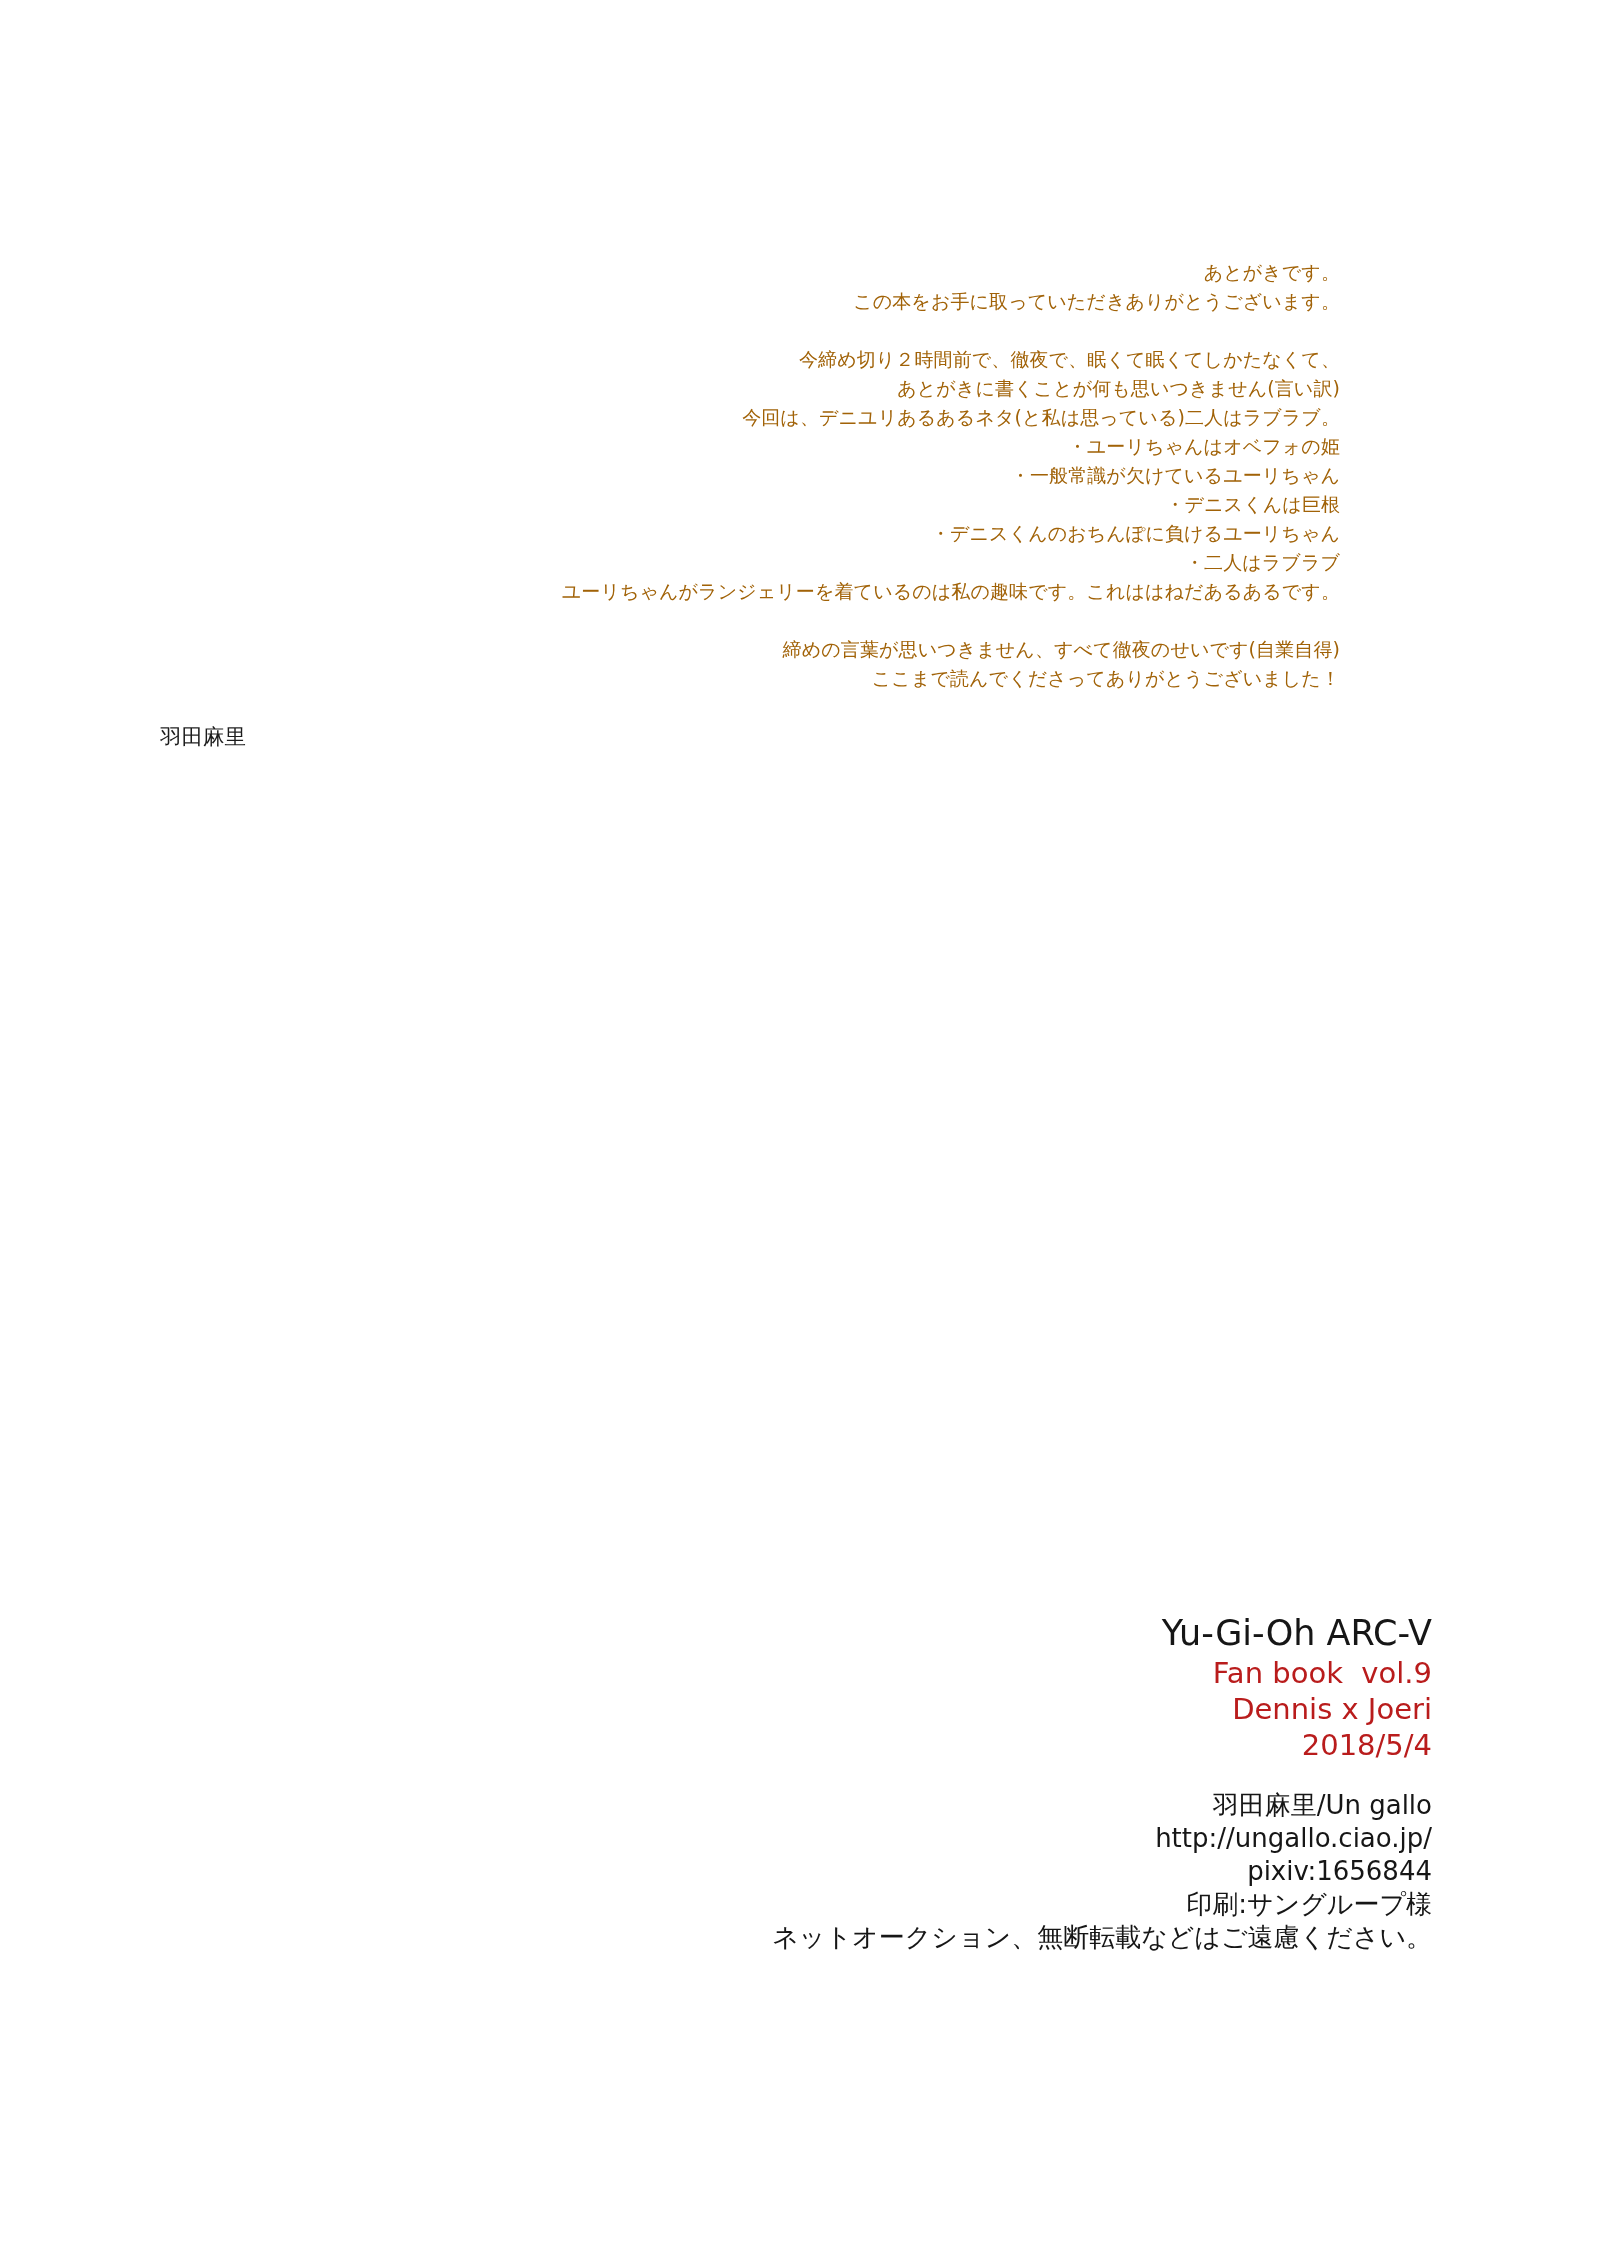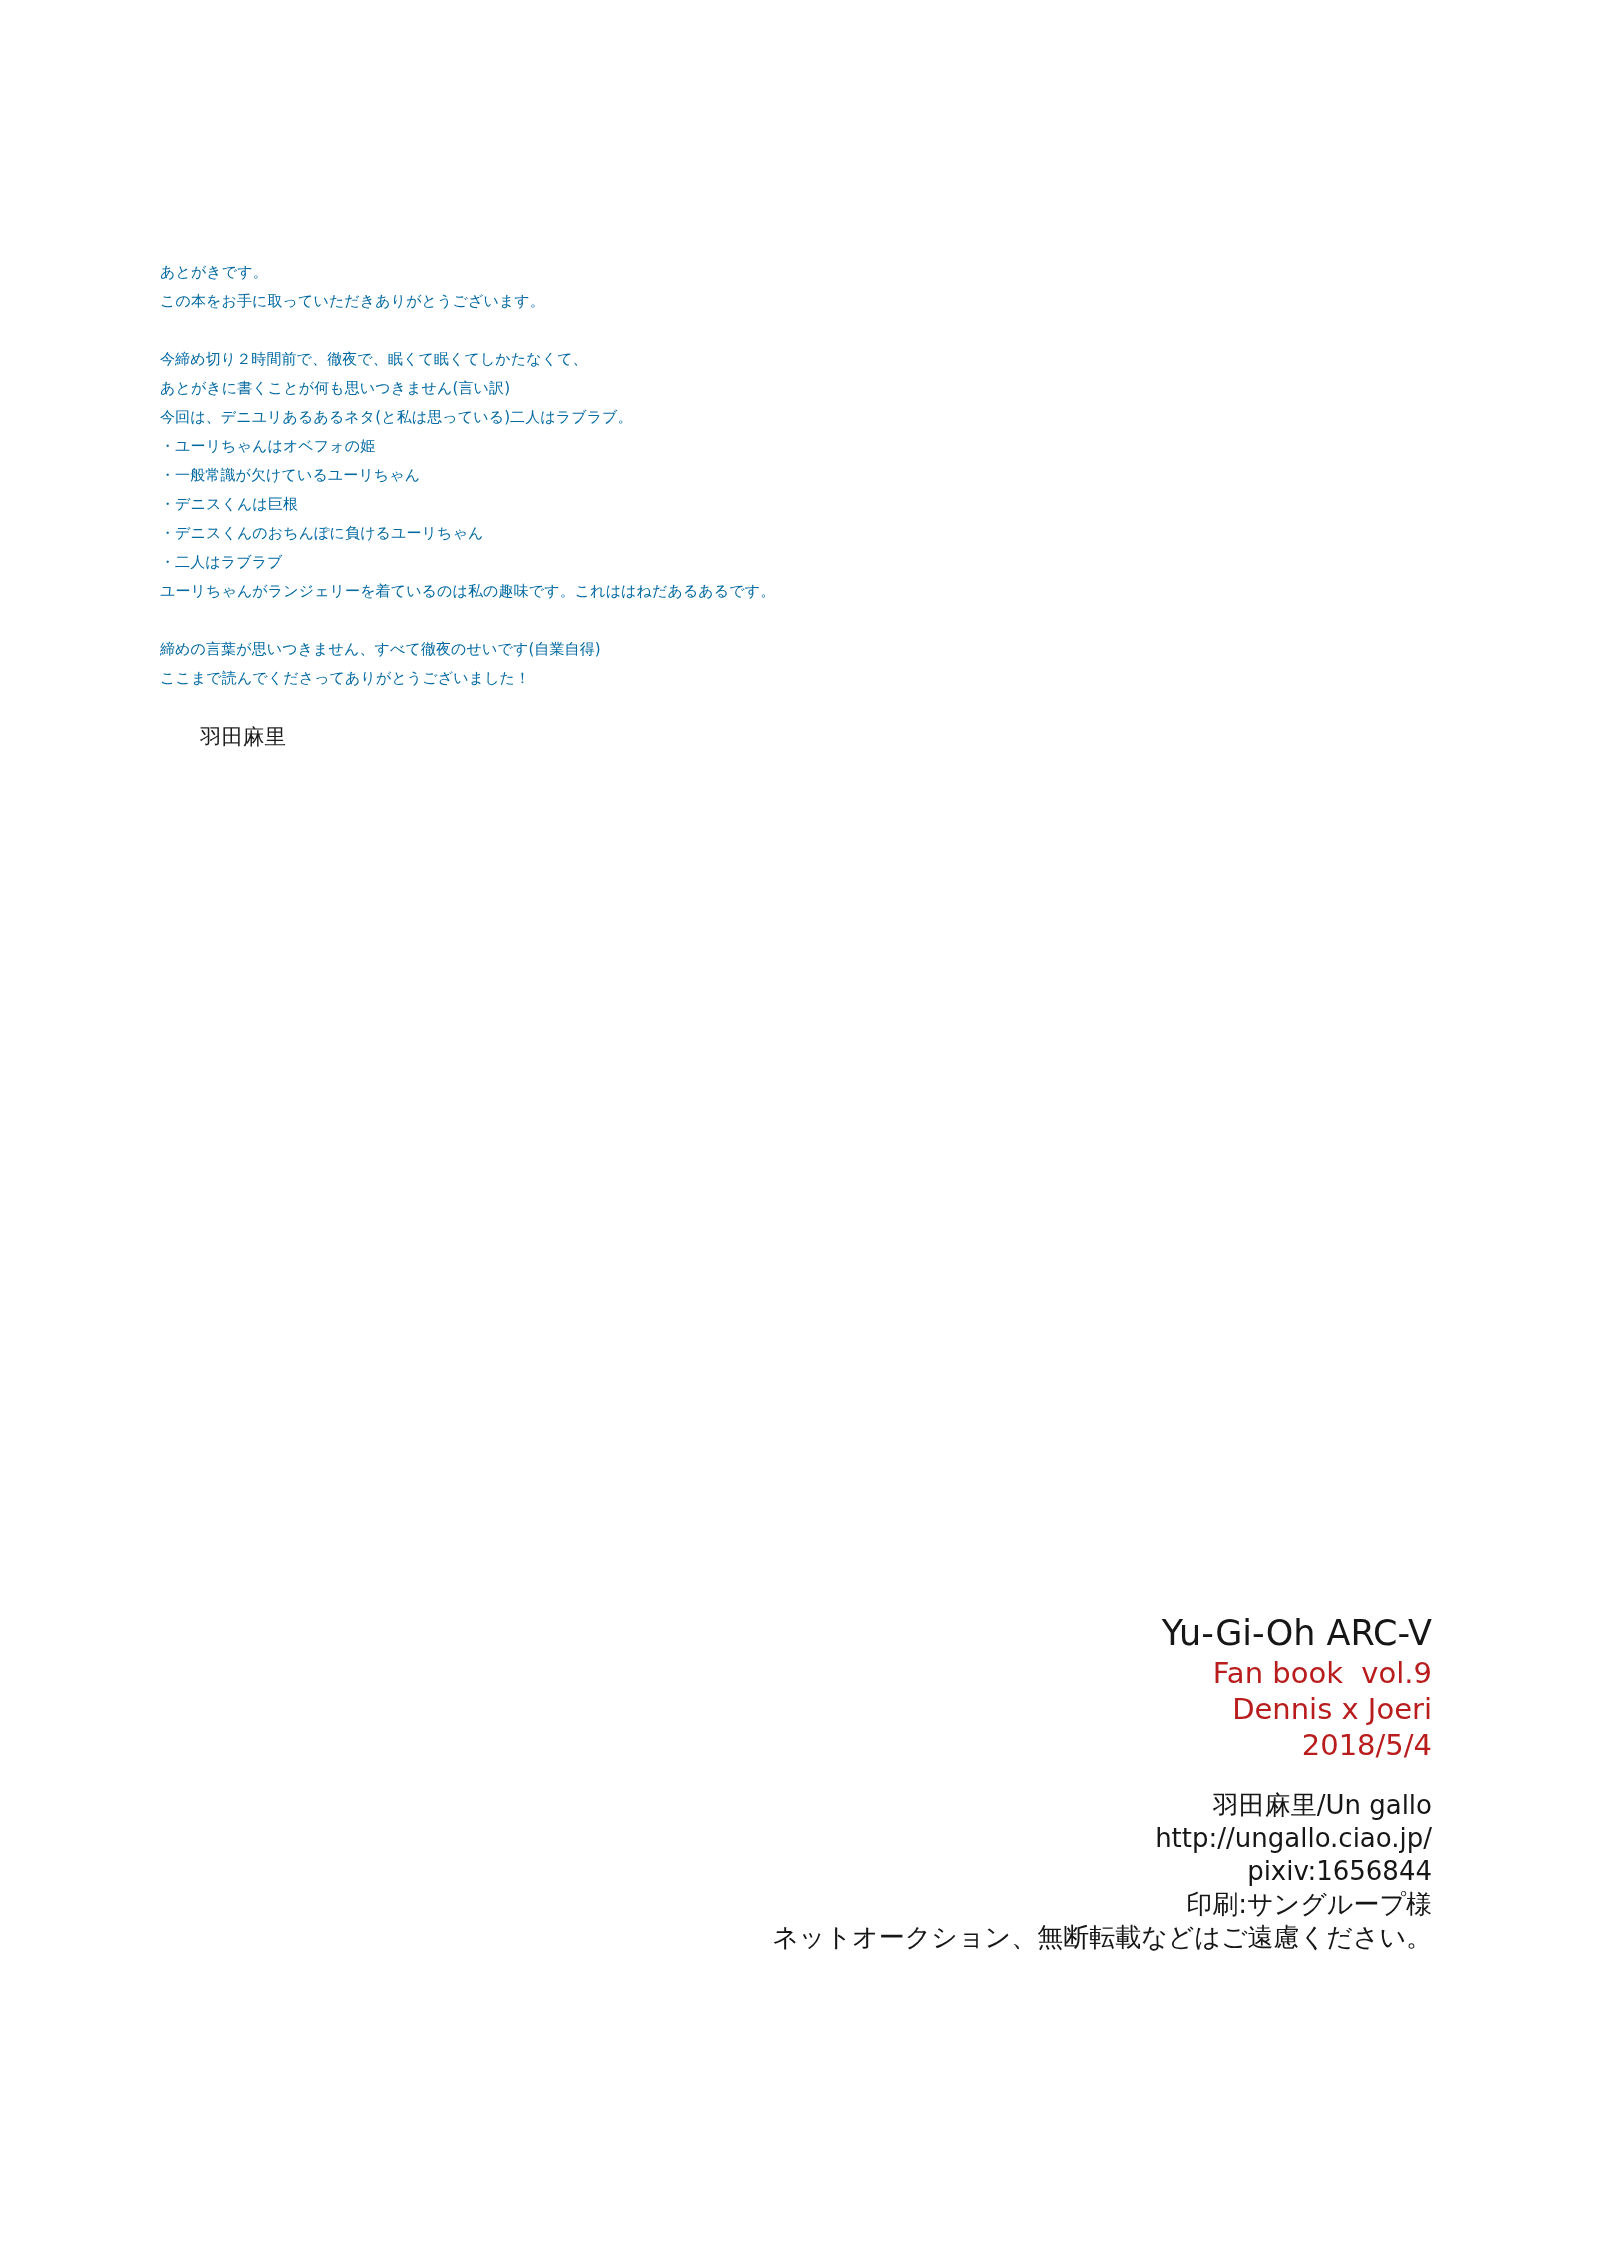--- a/index.html
+++ b/index.html
@@ -18,36 +18,36 @@
 
   
   .afterword {
     position: absolute;
     left: 160px;
     top: 258px;
     width: 1180px;
   }
   .aw-line {
     font-family: "DejaVu Sans", sans-serif;
-    font-size: 15px;
+    font-size: 19px;
     line-height: 29px;
     letter-spacing: 0.1px;
-    color: #0369a1;
+    color: #a16207;
     white-space: pre;
+    text-align: right;
   }
   .aw-gap {
     height: 29px;
   }
   .aw-sign {
     font-family: "DejaVu Sans", sans-serif;
     font-size: 21.5px;
     line-height: 29px;
     color: #1c1c1c;
     white-space: pre;
-    margin-left: 40px;
   }
 
   
   .colophon {
     position: absolute;
     right: 168px;
     top: 1612px;
     text-align: right;
   }
   .col-title {

